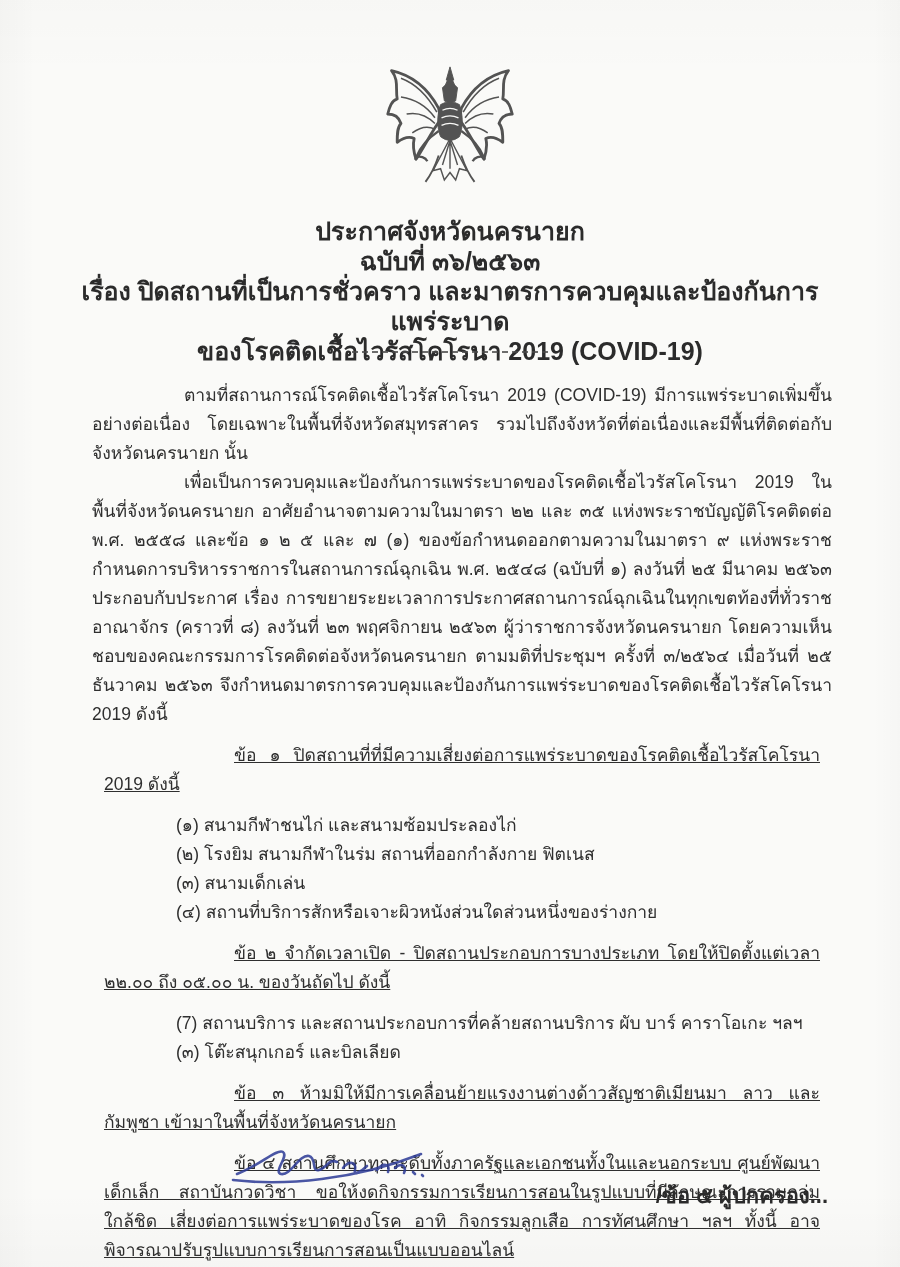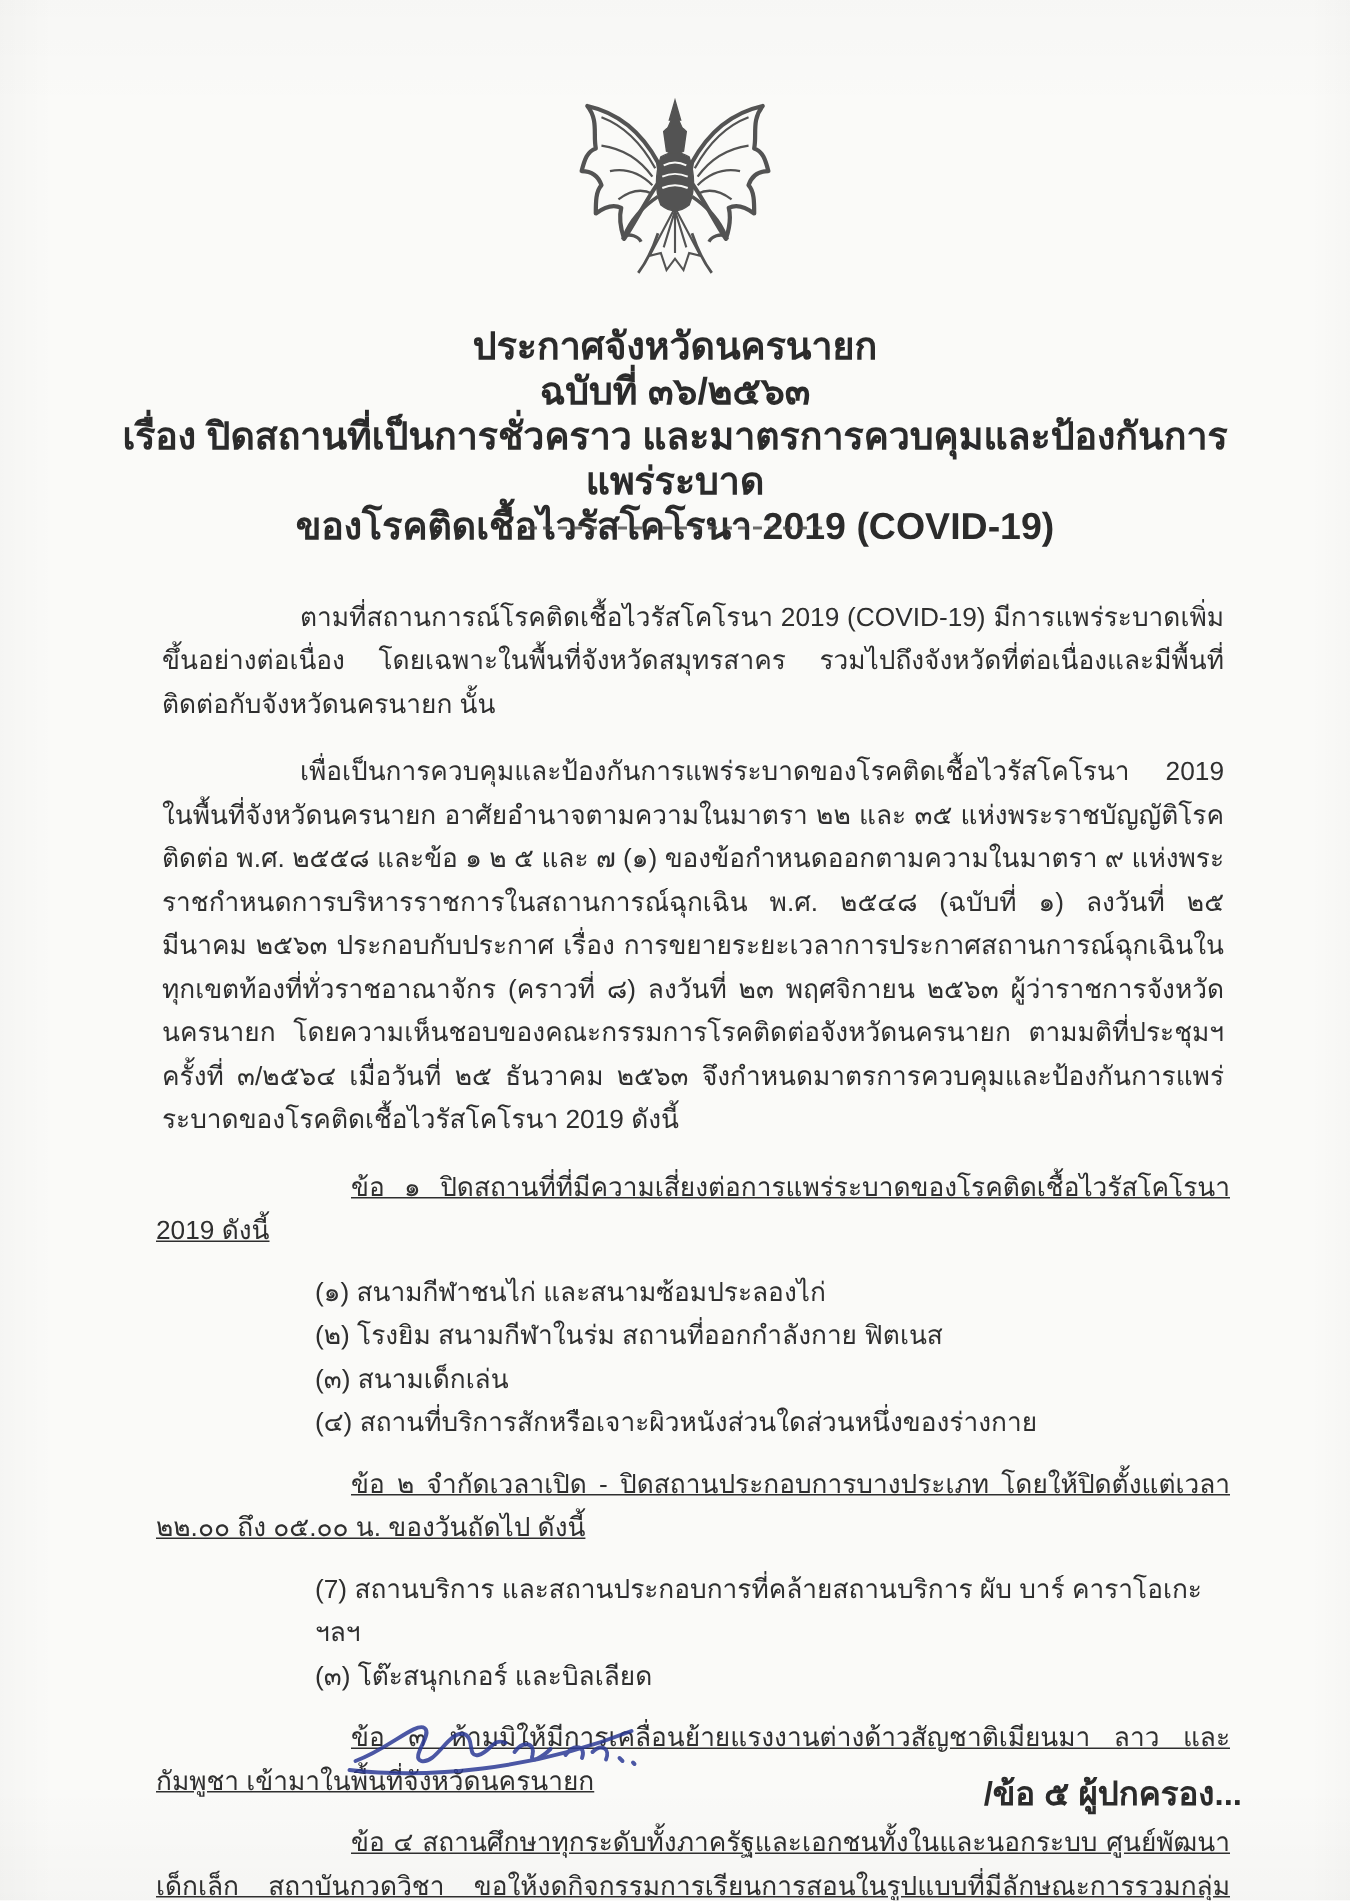--- a/index.html
+++ b/index.html
@@ -37,32 +37,32 @@
     border-top:2.5px dashed #4a4a4a;
     opacity:.8;
   }
   .body-text {
     position:absolute; top:381px; left:92px; width:740px;
     font-size:17.5px;
     line-height:29px;
     color:#2f2f2f;
   }
   .para {
-    margin:16px;
+    margin:0;
     text-align:justify;
     text-indent:92px;
   }
   .clause {
     margin:12px;
     text-align:justify;
     text-indent:130px;
     text-decoration:underline;
   }
   .list-item {
-    margin:0 0 0 118px;
+    margin:0 0 0 84px;
     text-align:left;
   }
   .signature-wrap {
     position:absolute; top:1128px; left:225px;
     width:230px; height:75px;
   }
   .footer-continuation {
     position:absolute; top:1178px; right:72px;
     font-size:22px; font-weight:bold; color:#2b2b2b;
   }

